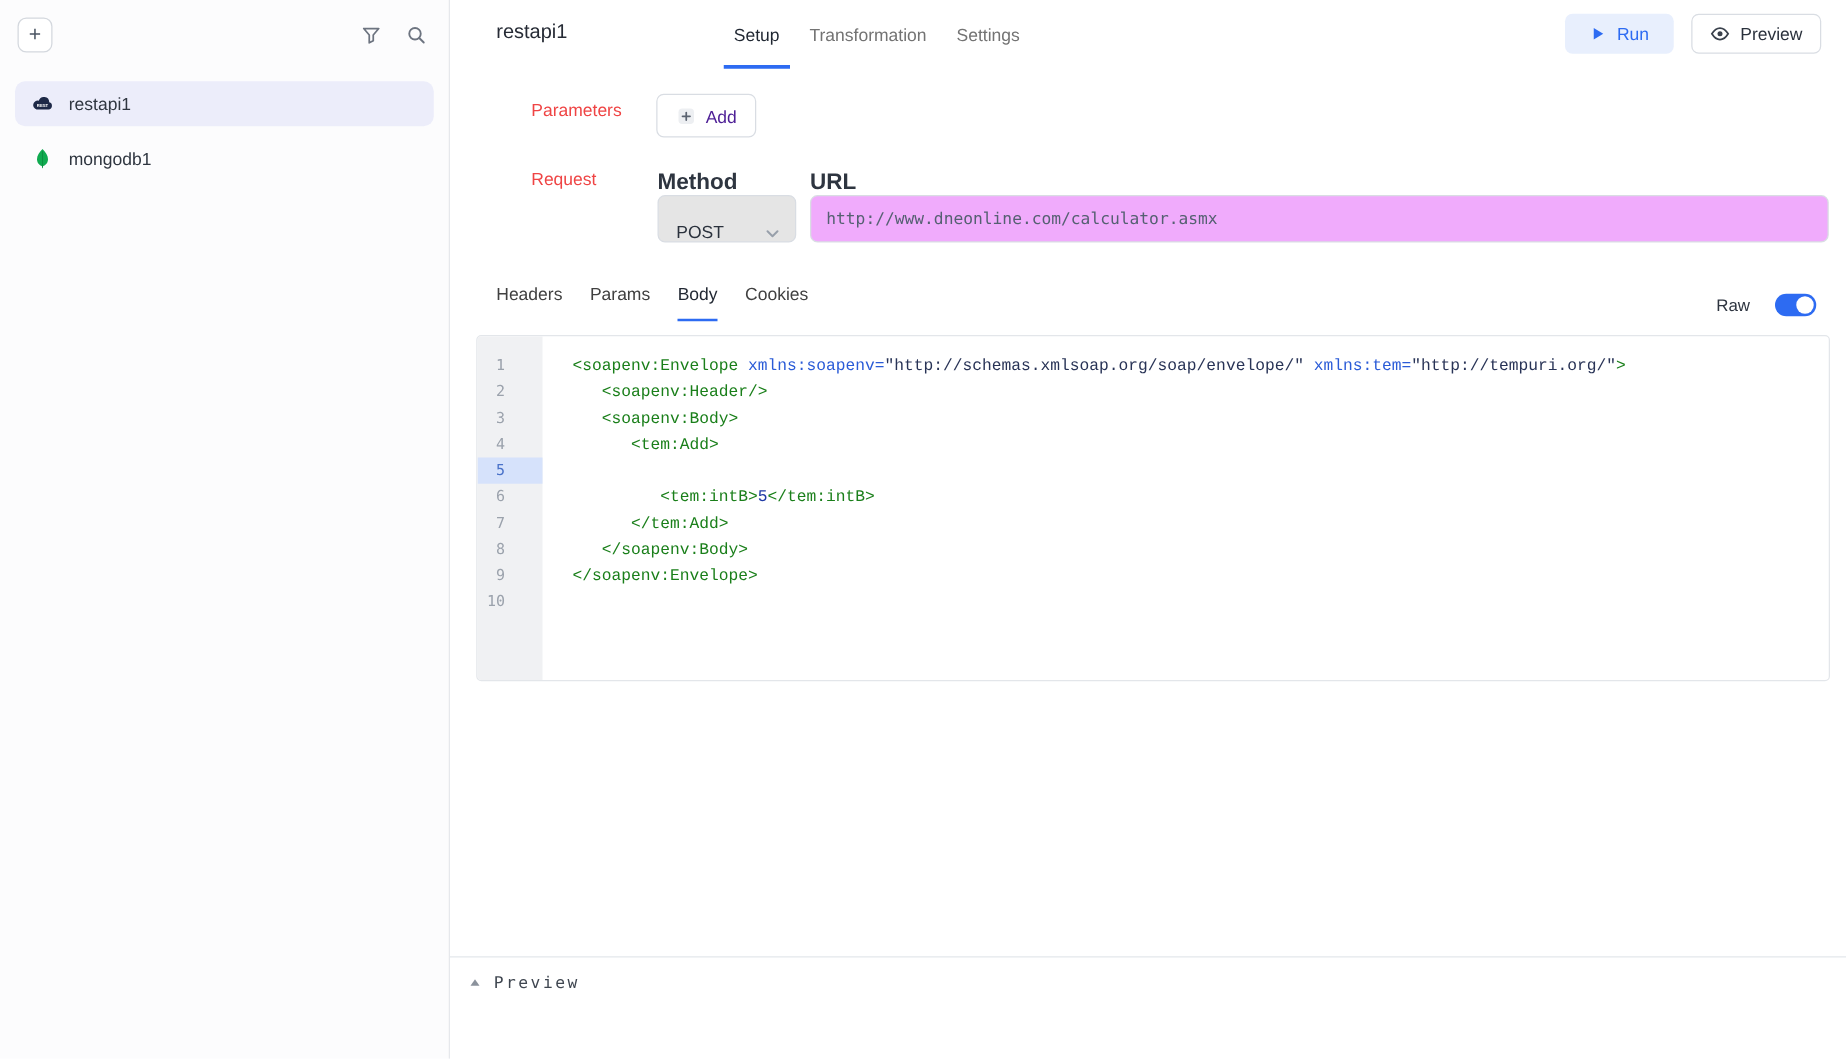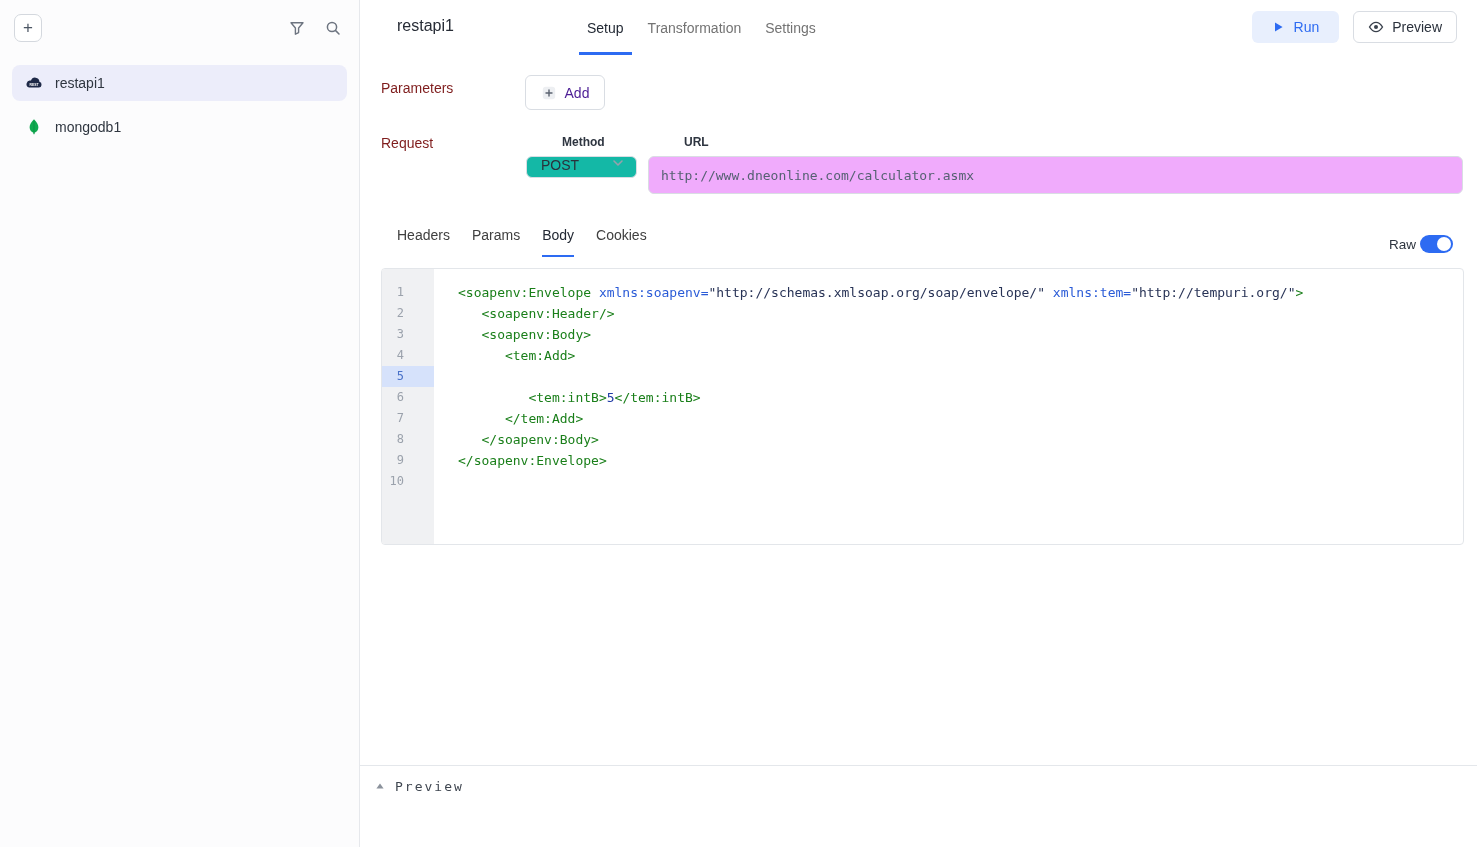--- a/index.html
+++ b/index.html
@@ -33,48 +33,48 @@
   
   .main{position:absolute;left:360px;top:0;width:1117px;height:847px;background:#fff;}
   .page-title{position:absolute;left:37px;top:17px;font-size:16px;font-weight:500;color:#262b35;}
   .header-tabs{position:absolute;left:219px;top:0;height:55px;display:flex;gap:8px;}
   .htab{display:flex;align-items:center;font-size:14px;color:#737373;padding:3px 8px 0 8px;border-bottom:3px solid transparent;cursor:pointer;}
   .htab.active{color:#1f2631;border-bottom-color:var(--accent);}
   .header-actions{position:absolute;right:20px;top:11px;display:flex;gap:14px;}
   .run-btn{height:32px;padding:0 20px;background:var(--run-bg);color:var(--accent);border:none;border-radius:6px;font-size:14px;display:flex;align-items:center;gap:9px;cursor:pointer;}
   .preview-btn{height:32px;padding:0 14px;background:#fff;color:#2a313c;border:1px solid #d9dde3;border-radius:6px;font-size:14px;display:flex;align-items:center;gap:8px;cursor:pointer;}
 
-  .section-label{position:absolute;font-size:14px;color:#7f1d1d;}
+  .section-label{position:absolute;font-size:14px;color:#ef4444;margin-left:44px;}
   .lbl-parameters{left:21px;top:80px;}
   .lbl-request{left:21px;top:135px;}
   .add-btn{position:absolute;left:165px;top:75px;width:80px;height:35px;border:1px solid #d9dde3;background:#fff;border-radius:6px;display:flex;align-items:center;justify-content:center;gap:8px;font-size:14px;color:#4c1d95;cursor:pointer;}
-  .field-label{position:absolute;font-size:12px;font-weight:700;color:#2e3540;margin-left:36px;}
+  .field-label{position:absolute;font-size:18px;font-weight:700;color:#2e3540;}
   .lbl-method{left:166px;top:135px;}
   .lbl-url{left:288px;top:135px;}
-  .method-select{position:absolute;left:166px;top:156px;width:111px;height:22px;border:1px solid #d9dde3;border-radius:6px;background:#14b8a6;display:flex;align-items:flex-start;padding:0 12px 0 14px;font-size:14px;color:#2a313c;cursor:pointer;}
+  .method-select{position:absolute;left:166px;top:156px;width:111px;height:38px;border:1px solid #d9dde3;border-radius:6px;background:#e5e5e5;display:flex;align-items:flex-end;padding:0 12px 0 14px;font-size:14px;color:#2a313c;cursor:pointer;}
   .method-select .chev{margin-left:auto;display:flex;}
   .url-field{position:absolute;left:288px;top:156px;width:815px;height:38px;border:1px solid #d9dde3;border-radius:6px;background:#f0abfc;display:flex;align-items:center;padding:0 12px;font-family:"DejaVu Sans Mono","Liberation Mono",monospace;font-size:13px;color:#556072;cursor:text;white-space:pre;overflow:hidden;}
 
   .body-tabs{position:absolute;left:37px;top:226px;display:flex;gap:22px;height:31px;}
   .btab{font-size:14px;color:#404040;border-bottom:2.5px solid transparent;cursor:pointer;padding-top:1px;}
   .btab.active{color:#222833;border-bottom-color:var(--accent);}
-  .raw-wrap{position:absolute;right:24px;top:233px;height:22px;display:flex;align-items:center;gap:4px;}
+  .raw-wrap{position:absolute;right:24px;top:233px;height:22px;display:flex;align-items:center;gap:20px;}
   .raw-label{font-size:13.5px;color:#2e3540;}
   .toggle{width:33px;height:18px;border-radius:10px;background:#cbd1d9;position:relative;cursor:pointer;}
   .toggle.on{background:var(--accent);}
   .toggle .knob{position:absolute;left:2px;top:2px;width:14px;height:14px;border-radius:50%;background:#fff;transition:none;}
   .toggle.on .knob{left:auto;right:2px;}
 
   .editor{position:absolute;left:21px;top:268px;width:1083px;height:277px;border:1px solid #e3e6ea;border-radius:4px;background:#fff;overflow:hidden;font-family:"DejaVu Sans Mono","Liberation Mono",monospace;font-size:13px;cursor:text;}
   .gutter-bg{position:absolute;left:0;top:0;bottom:0;width:52px;background:#f0f1f3;}
   .editor-lines{position:relative;padding-top:13px;}
   .crow{display:flex;height:21px;line-height:21px;}
   .ln{width:52px;flex:0 0 52px;text-align:right;padding-right:30px;color:#9ba2ac;font-size:12px;}
   .ln.active{background:#d6e2fb;color:#4a72c9;}
-  .code{white-space:pre;padding-left:24px;color:#333a45;}
+  .code{white-space:pre;padding-left:24px;color:#333a45;font-family:Liberation Mono, monospace;}
   .tk-tag{color:var(--c-tag);}
   .tk-attr{color:var(--c-attr);}
   .tk-string{color:var(--c-string);}
   .tk-number{color:var(--c-number);}
   .tk-plain{color:#333a45;}
 
   .preview-bar{position:absolute;left:0;right:0;top:765px;height:41px;border-top:1px solid #e4e7eb;display:flex;align-items:center;padding-left:15px;gap:10px;cursor:pointer;background:#fff;}
   .preview-bar-label{font-family:"DejaVu Sans Mono","Liberation Mono",monospace;font-size:13px;letter-spacing:2px;color:#3f4650;}
   .icon{display:flex;}
 </style>

